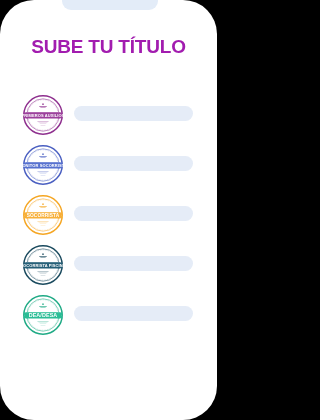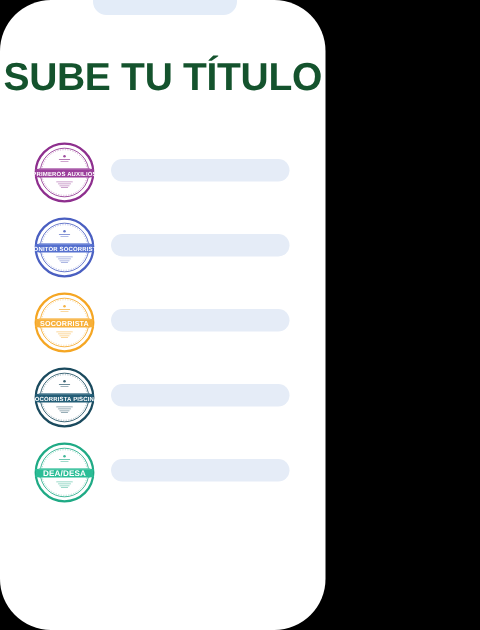--- a/index.html
+++ b/index.html
@@ -37,24 +37,24 @@
     border-radius: 0 0 9px 9px;
   }
 
   
   .title {
     position: absolute;
     left: 0;
     top: 36px;
     width: 217px;
     text-align: center;
-    font-size: 26px;
+    font-size: 19px;
     font-weight: bold;
     letter-spacing: -0.2px;
-    color: #14532d;
+    color: #a21caf;
     white-space: nowrap;
   }
 
   
   .rows {
     position: absolute;
     left: 0;
     top: 92px;
     width: 217px;
   }

